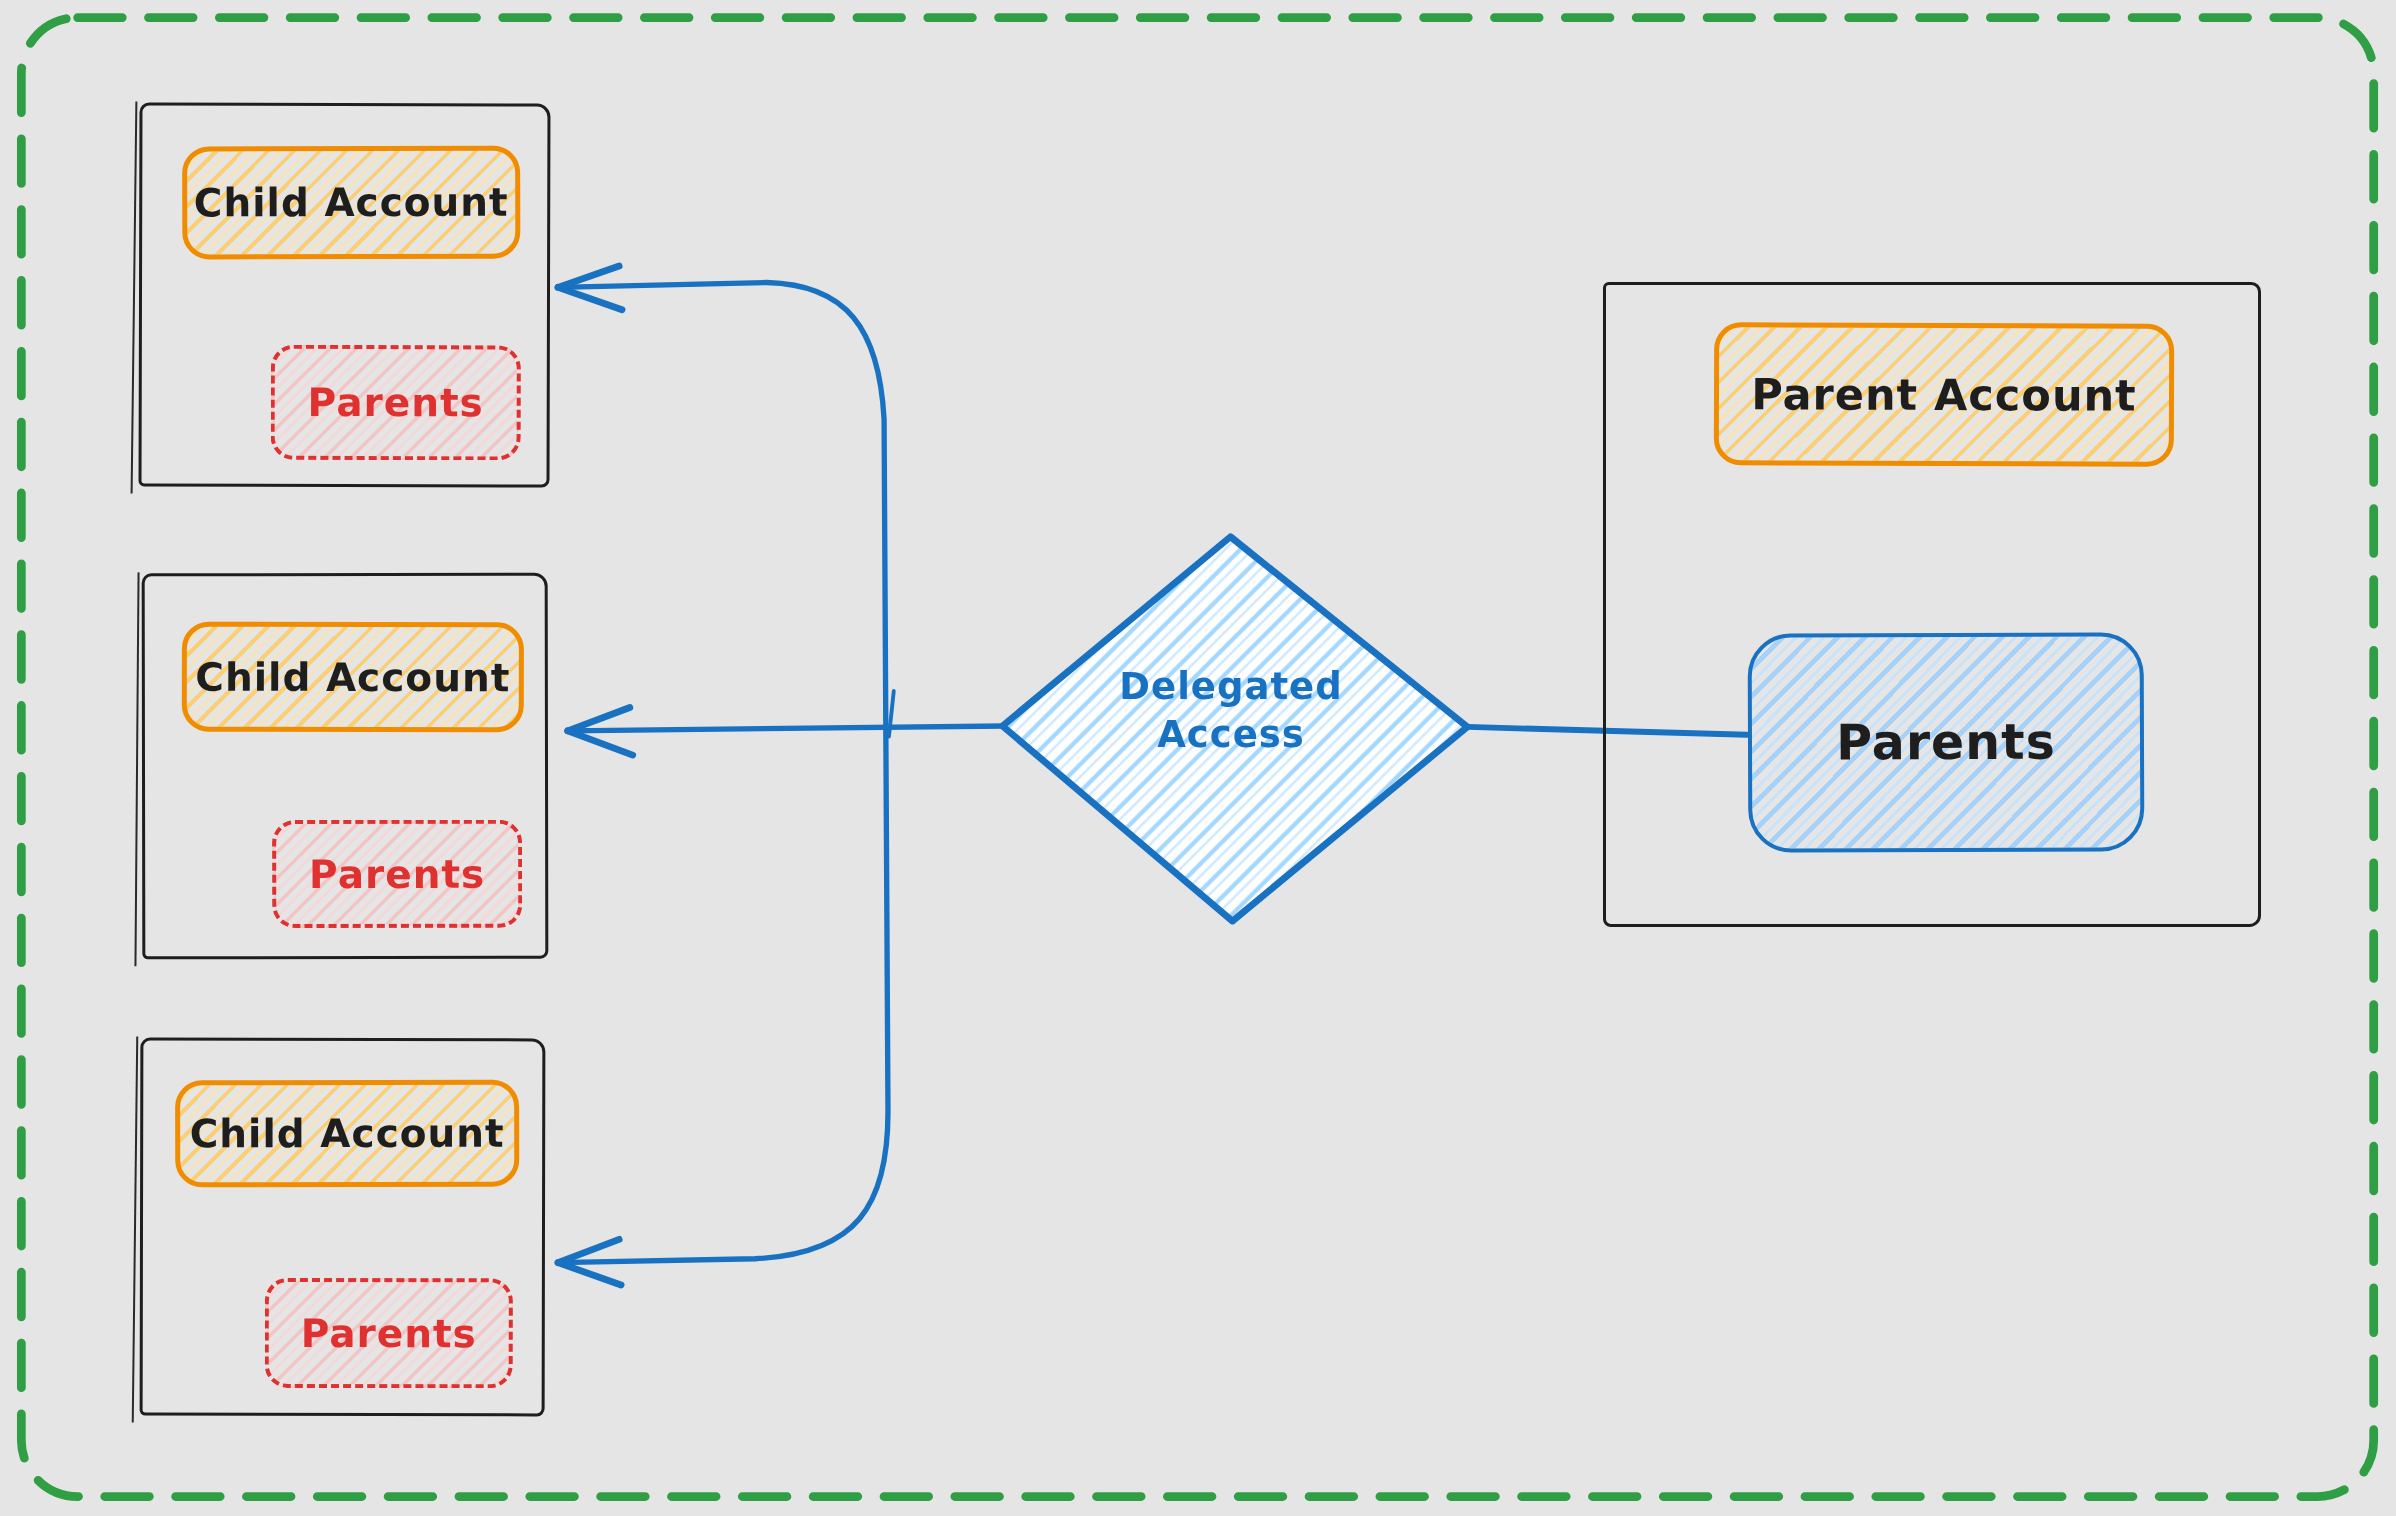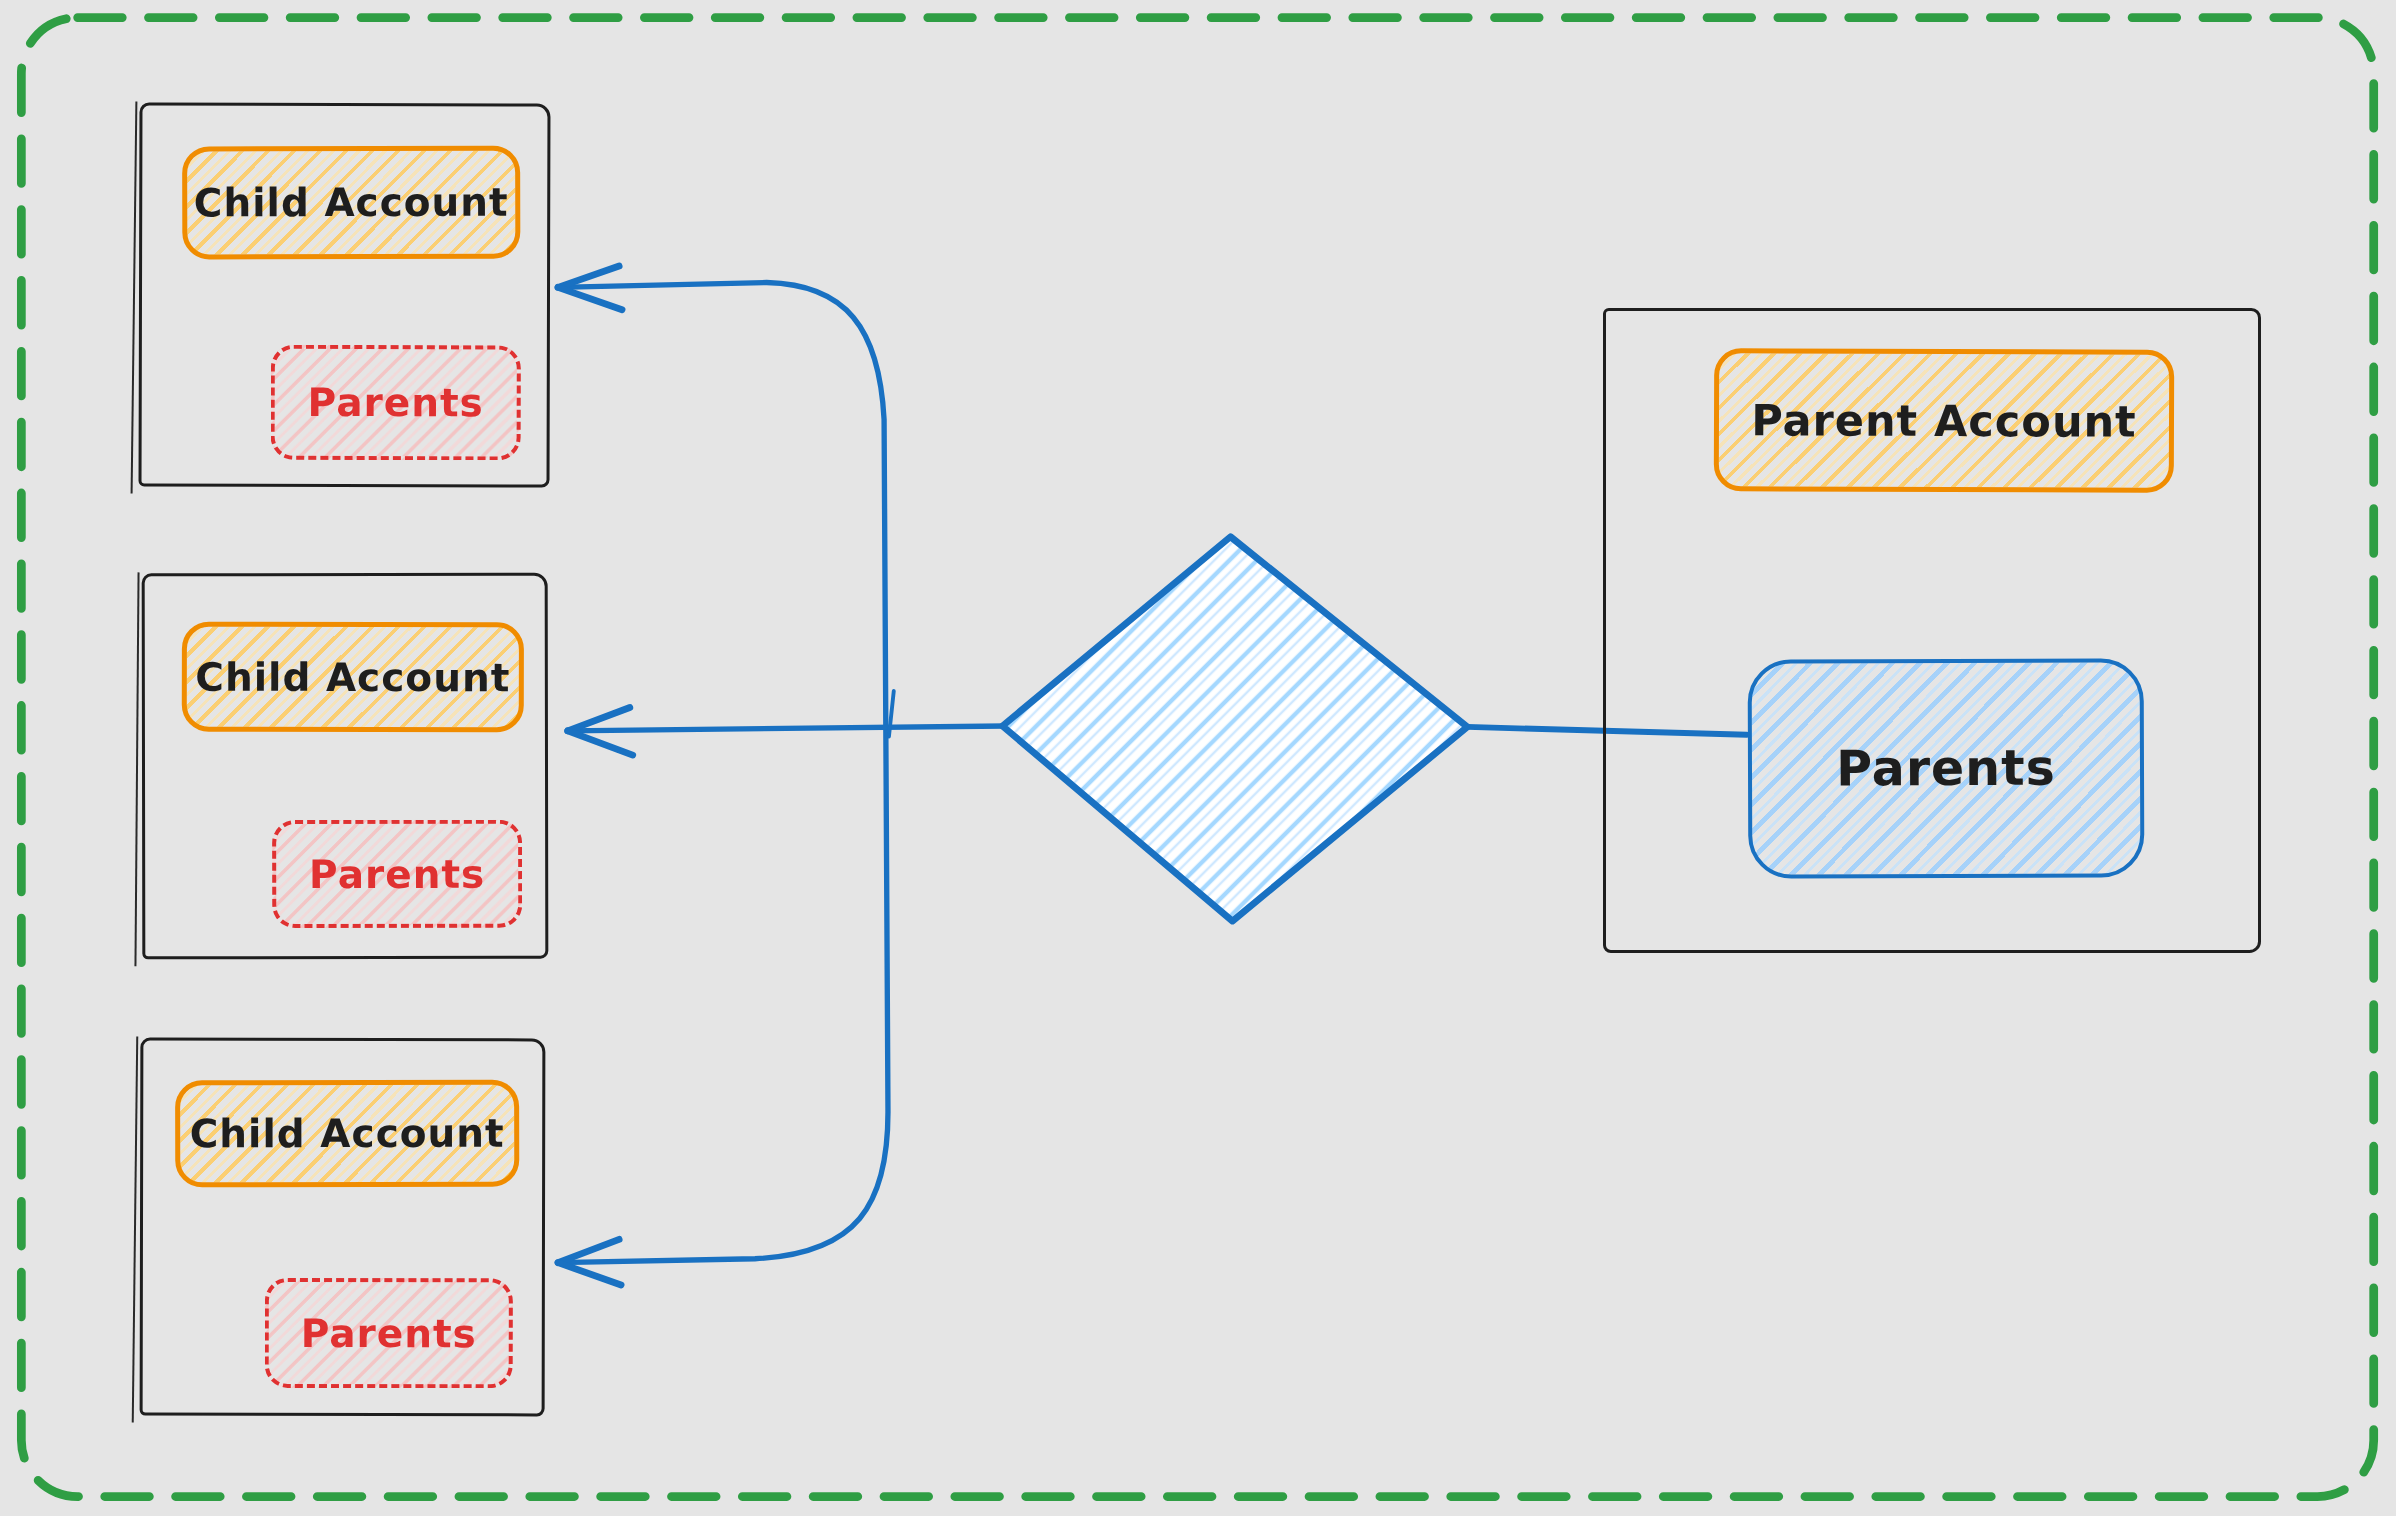--- a/index.html
+++ b/index.html
@@ -33,21 +33,21 @@
   .sketch-box.child::before {
     content: "";
     position: absolute;
     left: -8.7px; top: -3.9px; bottom: -9.7px;
     border-left: 2.9px solid #2a2a2a;
     transform: rotate(0.55deg);
   }
   .box1 { left: 139px; top: 103px; width: 411px; height: 384px; transform: rotate(0.15deg); }
   .box2 { left: 142px; top: 573px; width: 406px; height: 386px; transform: rotate(-0.1deg); }
   .box3 { left: 140px; top: 1038px; width: 405px; height: 378px; transform: rotate(0.12deg); }
-  .parent-box { left: 1603px; top: 282px; width: 658px; height: 645px; border-radius: 5.8px 9.7px 11.6px 7.8px; margin-top: 26px; }
+  .parent-box { left: 1603px; top: 282px; width: 658px; height: 645px; border-radius: 5.8px 9.7px 11.6px 7.8px; }
 
   
   .pill {
     position: absolute;
     box-sizing: border-box;
     display: flex;
     align-items: center;
     justify-content: center;
     font-weight: 600;
     letter-spacing: 1px;
@@ -175,15 +175,19 @@
 
   <div class="sketch-box parent-box">
     <div class="pill orange parent-title plbl">
       <span>Parent Account</span>
     </div>
     <div class="pill manager manager-title mgr">
       <span>Parents</span>
     </div>
   </div>
 
+  <div class="diamond-label">
+    <div>Delegated</div>
+    <div>Access</div>
+  </div>
 
 </div>
 
 
 </body></html>

